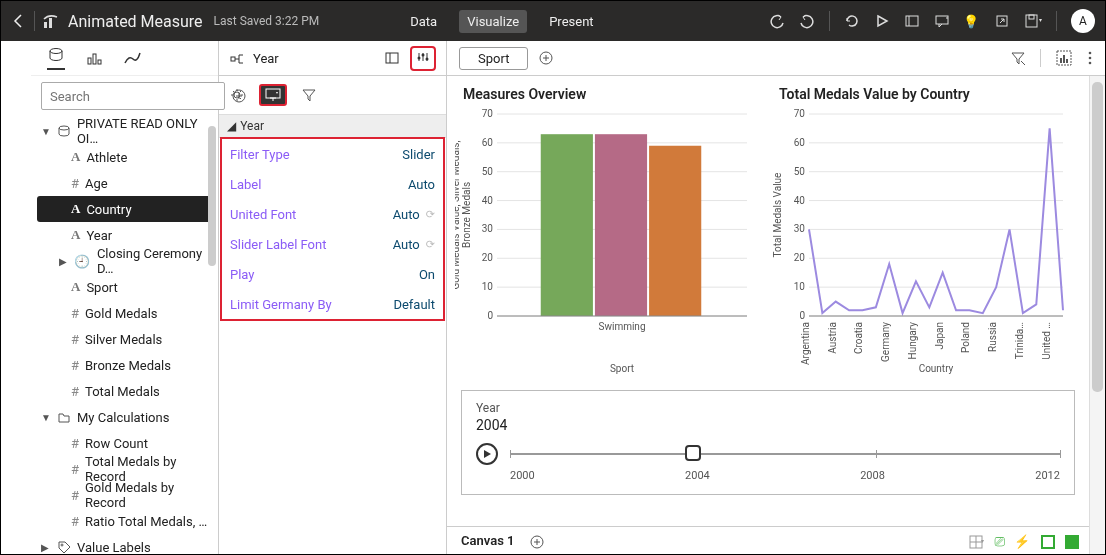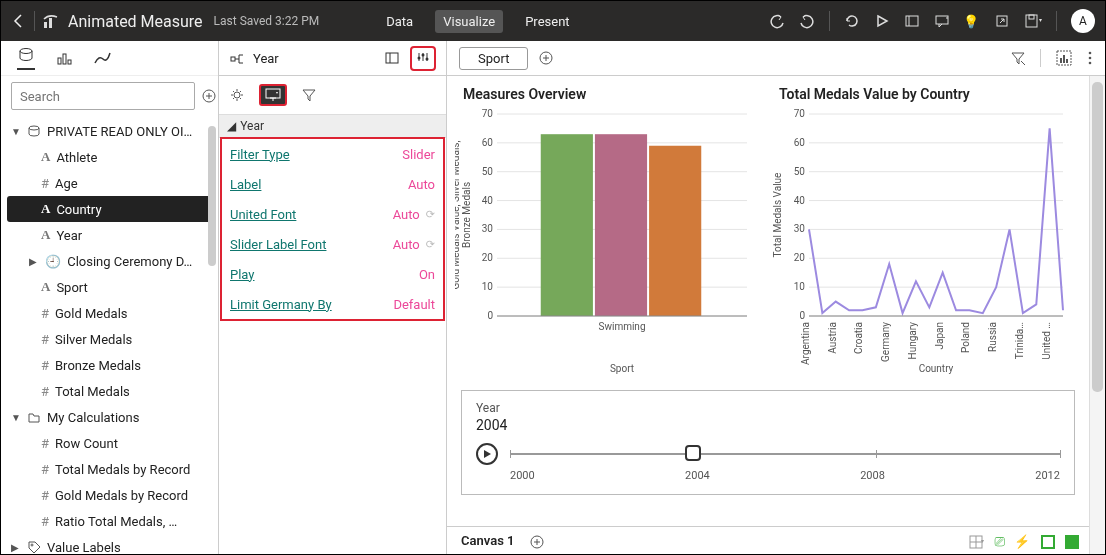--- a/index.html
+++ b/index.html
@@ -1,29 +1,29 @@
 <!DOCTYPE html>
 <html><head>
 <meta charset="utf-8">
 <style>
   * { box-sizing: border-box; margin: 0; padding: 0; font-family: -apple-system, BlinkMacSystemFont, "Segoe UI", Roboto, Arial, sans-serif; }
   body { width: 1106px; height: 555px; overflow: hidden; background: #fff; border: 1px solid #000; font-size: 13px; color: #222; }
   .topbar { height: 40px; background: #2b2a29; color: #eee; display: flex; align-items: center; padding: 0 10px; gap: 7px; }
   .topbar .back { cursor: pointer; }
   .topbar .title { display: flex; align-items: center; gap: 8px; font-size: 16px; font-weight: 400; }
   .topbar .saved { font-size: 12px; color: #bbb; margin-left: 4px; }
-  .topbar .modes { margin-left: 52px; display: flex; gap: 14px; font-size: 13px; }
+  .topbar .modes { margin-left: 76px; display: flex; gap: 14px; font-size: 13px; }
   .topbar .modes span { padding: 4px 8px; border-radius: 3px; cursor: pointer; }
   .topbar .modes span.active { background: #555; }
   .topbar .right { margin-left: auto; display: flex; align-items: center; gap: 14px; }
   .topbar .right .icn { color: #ddd; cursor: pointer; }
   .topbar .right .sep { width:1px; height:20px; background:#555; }
   .topbar .avatar { width: 24px; height: 24px; border-radius: 50%; background: #fff; color: #222; display: flex; align-items: center; justify-content: center; font-size: 12px; }
   .main { display: flex; height: 515px; }
-  .sidebar { width: 218px; border-right: 1px solid #ccc; display: flex; flex-direction: column; }
+  .sidebar { width: 218px; border-right: 1px solid #ccc; display: flex; flex-direction: column; padding-left: 30px; }
   .side-tabs { height: 35px; display: flex; align-items: center; padding: 0 16px; gap: 20px; border-bottom: 1px solid #eee; }
   .side-tabs svg { cursor:pointer; }
   .side-tabs .active { border-bottom: 2px solid #333; padding-bottom:4px; }
   .search-row { display:flex; align-items:center; gap:6px; padding: 6px 10px 8px 10px; }
   .search-row input { flex:1; height:28px; border:1px solid #aaa; border-radius:2px; padding:0 8px; font-size:13px; }
   .tree { flex:1; overflow:hidden; position:relative; }
   .tree-item { display:flex; align-items:center; height:26px; padding-left:10px; gap:6px; cursor:pointer; }
   .tree-item.l1 { padding-left: 10px; }
   .tree-item.l2 { padding-left: 40px; }
   .tree-item.l2b { padding-left: 28px; }
@@ -38,22 +38,22 @@
 
   .midpanel { width: 228px; border-right: 1px solid #ccc; display:flex; flex-direction:column; }
   .mid-top { height:35px; border-bottom:1px solid #ccc; display:flex; align-items:center; padding:0 10px; gap:8px; }
   .mid-top .ylabel { flex:1; font-size:13px; }
   .mid-top .redbox { border:2px solid #d23; border-radius:4px; padding:2px 4px; margin-left:2px; }
   .mid-icons { height:38px; display:flex; align-items:center; gap:14px; padding:0 10px; }
   .mid-icons .redbox2 { border:2px solid #d23; border-radius:3px; padding:2px 4px; background:#333; color:#fff; display:flex; align-items:center; }
   .section-head { background:#eee; height:24px; display:flex; align-items:center; padding:0 8px; font-size:12px; color:#333; gap:4px; border-top:1px solid #ddd; border-bottom:1px solid #ddd;}
   .prop-list { border:2px solid #d23; margin:-1px 1px 0 1px; }
   .prop-row { display:flex; align-items:center; height:30px; padding:0 8px; font-size:13px; }
-  .prop-row .pname { flex:1; color:#0f766e;text-decoration:underline; }
-  .prop-row .pval { color:#ec4899; cursor:pointer; }
+  .prop-row .pname { flex:1; color:#8b5cf6; }
+  .prop-row .pval { color:#0c4a6e; cursor:pointer; }
   .prop-row .refresh { color:#bbb; margin-left:6px; font-size:11px; }
 
   .canvas { flex:1; display:flex; flex-direction:column; }
   .canvas-top { height:35px; border-bottom:1px solid #ccc; display:flex; align-items:center; padding:0 12px; gap:10px; }
   .pill { border:1px solid #999; border-radius:3px; padding:3px 18px; font-size:13px; cursor:pointer; }
   .canvas-top .right { margin-left:auto; display:flex; gap:14px; align-items:center; }
   .charts-row { display:flex; padding:10px 8px 0 8px; gap:6px; }
   .chart-box { flex:1; }
   .chart-title { font-weight:600; font-size:14px; margin-bottom:6px; padding-left:8px; }
   svg.chart { display:block; }

